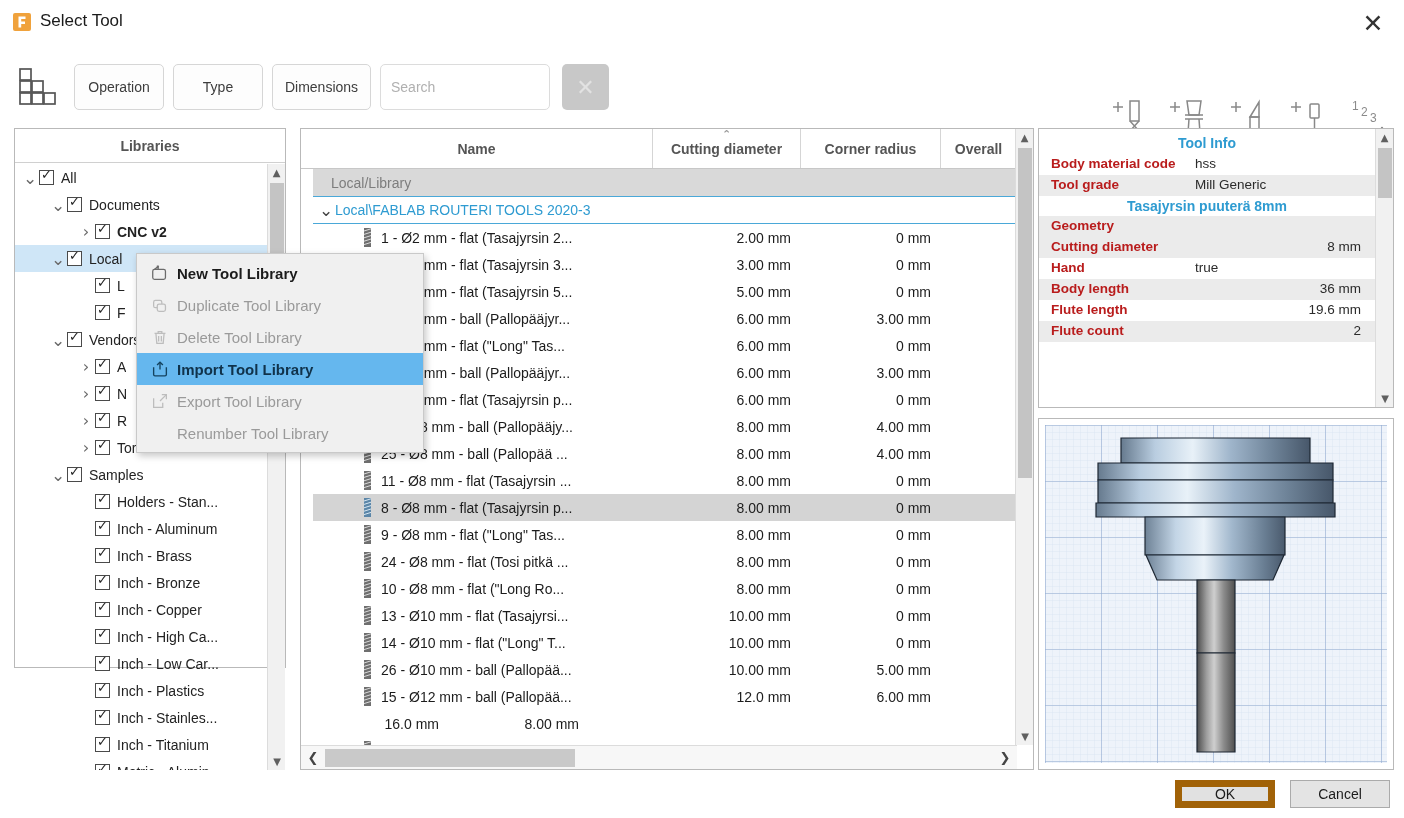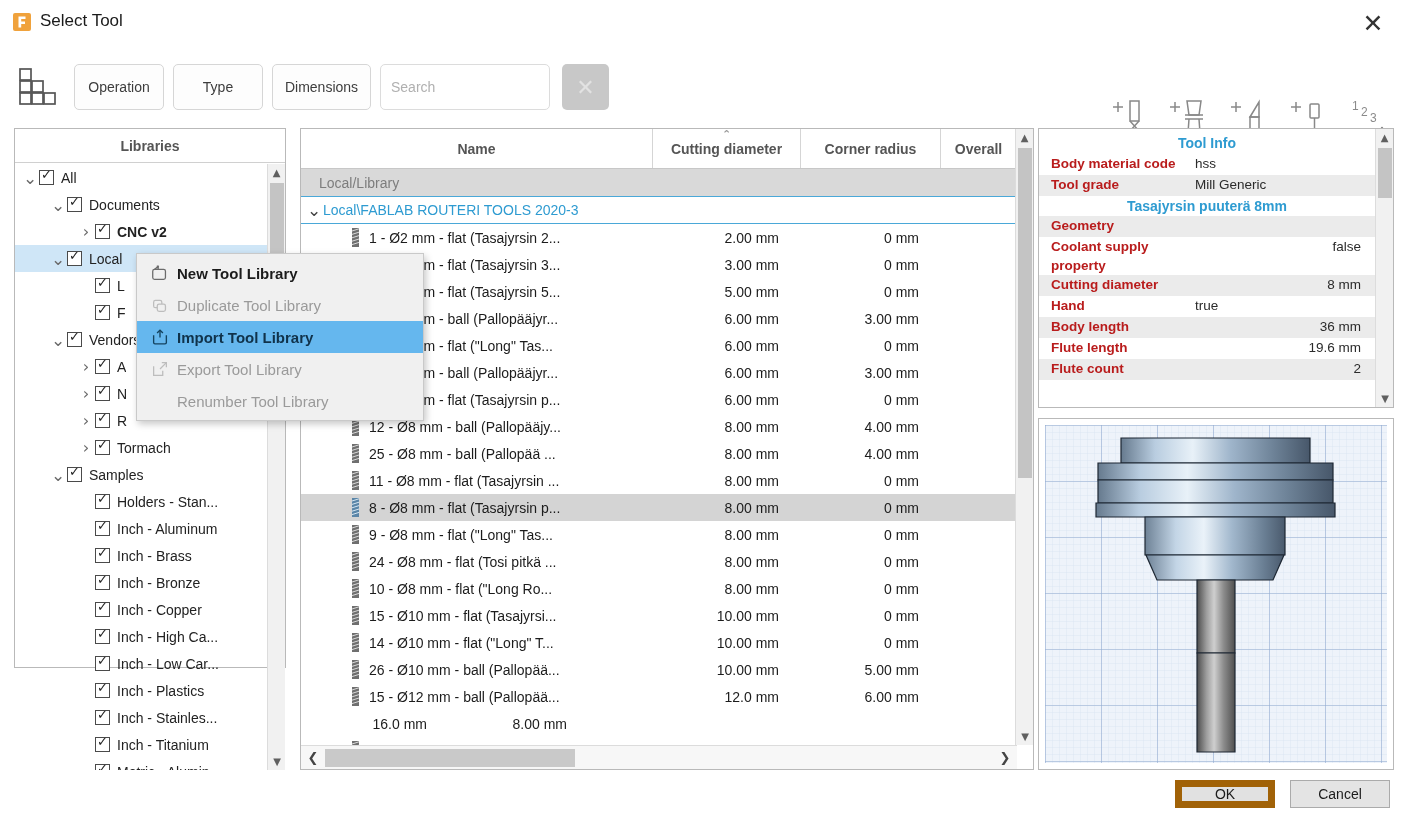--- a/index.html
+++ b/index.html
@@ -112,21 +112,21 @@
   }
   .th {
     display:flex; align-items:center; justify-content:center;
     font-size:14px; font-weight:bold; color:#555;
     border-right:1px solid #d5d5d5; position:relative; cursor:pointer;
   }
   .th .sortmark {
     position:absolute; top:-1px; left:50%; transform:translateX(-50%);
     font-size:11px; color:#999; font-family:"DejaVu Sans", sans-serif;
   }
-  .tbody { position:absolute; left:0; top:40px; width:716px; height:576px; overflow:hidden; }
+  .tbody { position:absolute; left:12px; top:40px; width:716px; height:576px; overflow:hidden; }
   .grp-row {
     height:27px; display:flex; align-items:center; padding-left:18px;
     font-size:14px; color:#7d7d7d; background:#d9d9d9;
   }
   .lib-row {
     height:28px; display:flex; align-items:center; padding-left:4px;
     font-size:14px; color:#2e9bd1; border-top:1px solid #4aa8d8; border-bottom:1px solid #4aa8d8;
     cursor:pointer;
   }
   .lib-row .chev { color:#444; }
@@ -650,21 +650,21 @@
       <div class="trow">
         <div class="cell-name">
           <svg class="endmill" viewBox="0 0 9 21">
             <rect x="1" y="1" width="7" height="19" fill="#6f6f6f"></rect>
             <line x1="1" y1="4" x2="8" y2="1.8" stroke="#dadada" stroke-width="1"></line>
             <line x1="1" y1="7.4" x2="8" y2="5.2" stroke="#dadada" stroke-width="1"></line>
             <line x1="1" y1="10.8" x2="8" y2="8.6" stroke="#dadada" stroke-width="1"></line>
             <line x1="1" y1="14.2" x2="8" y2="12" stroke="#dadada" stroke-width="1"></line>
             <line x1="1" y1="17.6" x2="8" y2="15.4" stroke="#dadada" stroke-width="1"></line>
           </svg>
-          <span>15 - Ø10 mm - flat (Tasajyrsi...</span>
+          <span>13 - Ø10 mm - flat (Tasajyrsi...</span>
         </div>
         <div class="cell-num c-cut">10.00 mm</div>
         <div class="cell-num c-cor">0 mm</div>
         <div class="cell-num c-ovr"></div>
       </div>
       <div class="trow">
         <div class="cell-name">
           <svg class="endmill" viewBox="0 0 9 21">
             <rect x="1" y="1" width="7" height="19" fill="#6f6f6f"></rect>
             <line x1="1" y1="4" x2="8" y2="1.8" stroke="#dadada" stroke-width="1"></line>
@@ -755,24 +755,20 @@
         <div class="info-v left">hss</div>
       </div>
       <div class="info-row shaded">
         <div class="info-k">Tool grade</div>
         <div class="info-v left">Mill Generic</div>
       </div>
       <div class="info-sub">Tasajyrsin puuterä 8mm</div>
       <div class="info-row shaded section">
         <div class="info-k">Geometry</div>
         <div class="info-v left"></div>
-      </div>
-      <div class="info-row">
-        <div class="info-k">Coolant supply property</div>
-        <div class="info-v right">false</div>
       </div>
       <div class="info-row shaded">
         <div class="info-k">Cutting diameter</div>
         <div class="info-v right">8 mm</div>
       </div>
       <div class="info-row">
         <div class="info-k">Hand</div>
         <div class="info-v left">true</div>
       </div>
       <div class="info-row shaded">
@@ -864,20 +860,33 @@
       <span class="ci">
         <svg viewBox="0 0 22 22" width="20" height="20">
           <g fill="none" stroke="#bdbdbd" stroke-width="1.4">
             <rect x="4" y="6" width="9" height="8" rx="2"></rect>
             <rect x="8" y="10" width="9" height="8" rx="2" fill="#f0f0f0"></rect>
           </g>
         </svg>
       </span>
       <span>Duplicate Tool Library</span>
     </div>
+    <div class="ctx-item disabled">
+      <span class="ci">
+        <svg viewBox="0 0 22 22" width="20" height="20">
+          <g fill="none" stroke="#bdbdbd" stroke-width="1.4">
+            <path d="M5 7 h12"></path>
+            <path d="M9 7 v-2 h4 v2"></path>
+            <path d="M6.5 7 l1 11 h7 l1 -11"></path>
+            <path d="M9.5 10 v6 M12.5 10 v6"></path>
+          </g>
+        </svg>
+      </span>
+      <span>Delete Tool Library</span>
+    </div>
     <div class="ctx-item highlight">
       <span class="ci">
         <svg viewBox="0 0 22 22" width="20" height="20">
           <g fill="none" stroke="#14435f" stroke-width="1.5">
             <path d="M4 9 v8 a1.5 1.5 0 0 0 1.5 1.5 h11 a1.5 1.5 0 0 0 1.5 -1.5 v-8"></path>
             <path d="M11 3.5 v8"></path>
             <path d="M7.8 6.6 L11 3.5 l3.2 3.1"></path>
           </g>
         </svg>
       </span>

